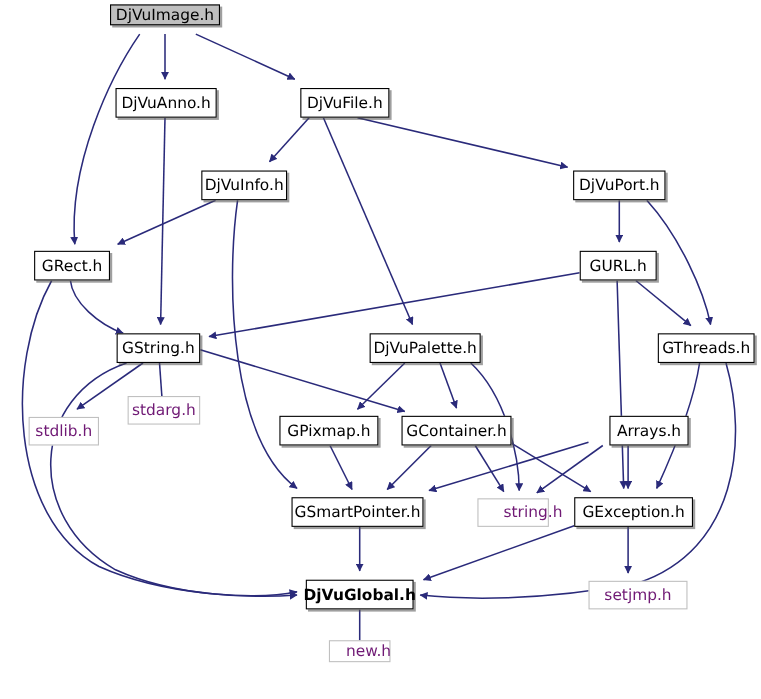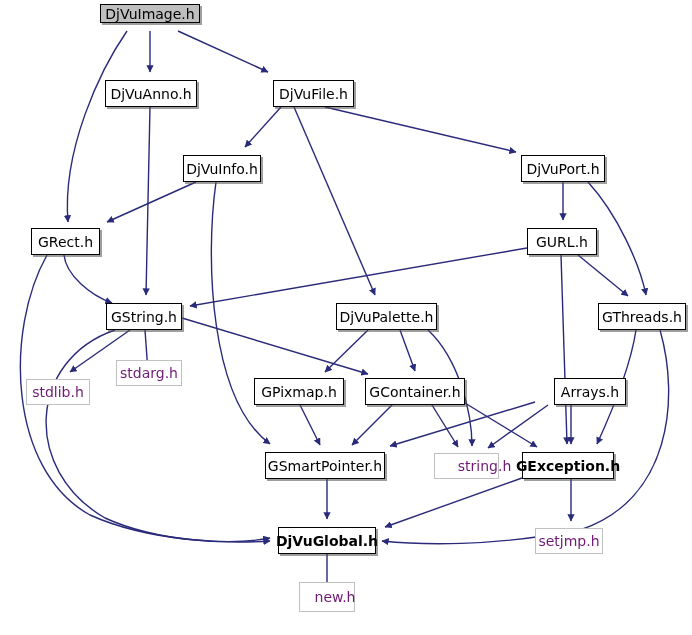--- a/index.html
+++ b/index.html
@@ -143,25 +143,25 @@
     </div>
     <div class="node internal" style="left: 535px; top: 378px; width: 72px; height: 27px; margin-left: 19px;">
       <span>Arrays.h</span>
     </div>
     <div class="node internal" style="left: 265px; top: 452px; width: 120px; height: 27px;">
       <span>GSmartPointer.h</span>
     </div>
     <div class="node external" style="left: 434px; top: 453px; width: 65px; height: 26px; padding-left: 36px;">
       <span>string.h</span>
     </div>
-    <div class="node internal" style="left: 522px; top: 452px; width: 92px; height: 27px; font-weight: bold;">
+    <div class="node internal" style="left: 522px; top: 452px; width: 108px; height: 27px;">
       <span>GException.h</span>
     </div>
     <div class="node internal" style="left: 278px; top: 527px; width: 98px; height: 27px; font-weight: bold;">
       <span>DjVuGlobal.h</span>
     </div>
-    <div class="node external" style="left: 535px; top: 528px; width: 68px; height: 26px;">
+    <div class="node external" style="left: 535px; top: 528px; width: 90px; height: 26px;">
       <span>setjmp.h</span>
     </div>
-    <div class="node external" style="left: 299px; top: 582px; width: 56px; height: 30px; padding-left: 16px;">
+    <div class="node external" style="left: 299px; top: 582px; width: 56px; height: 20px; padding-left: 16px;">
       <span>new.h</span>
     </div>
   </div>
 
 </body></html>

